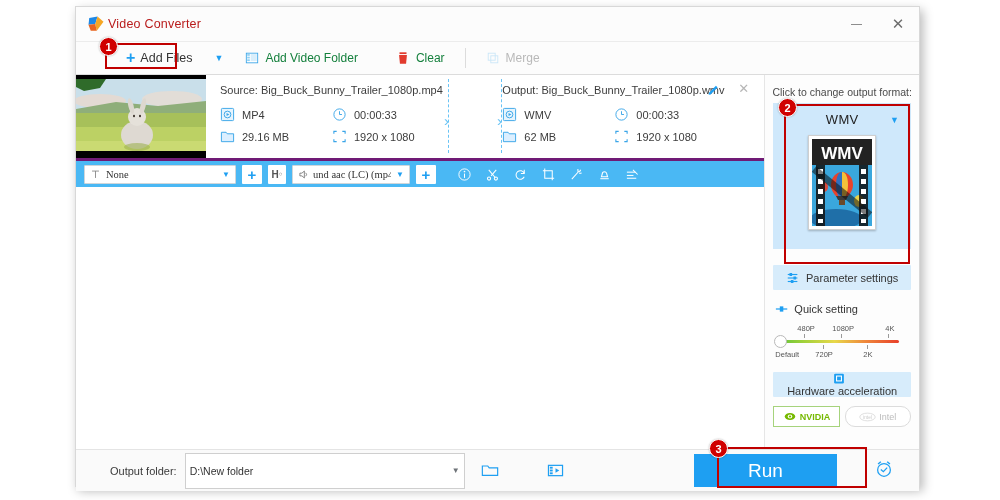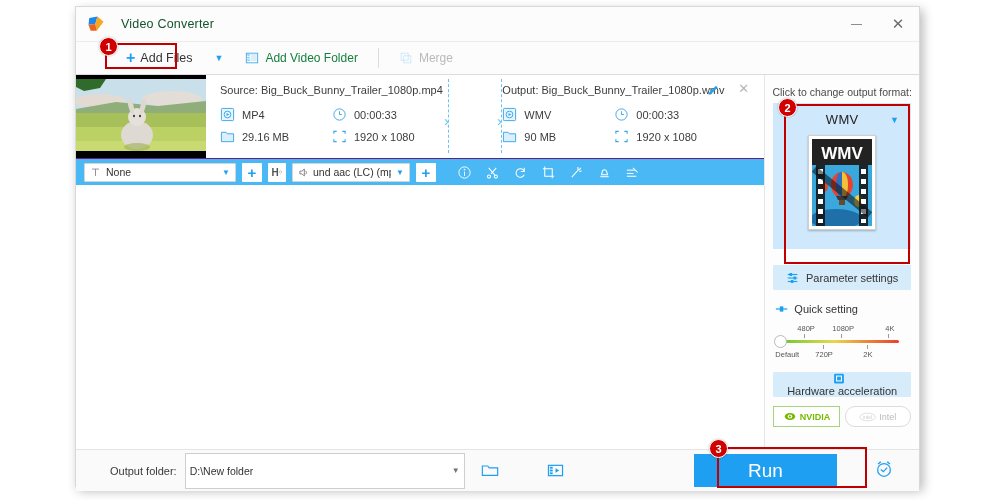--- a/index.html
+++ b/index.html
@@ -23,21 +23,21 @@
 
   
   .titlebar {
     position: relative; height: 34px;
     background: #fcfcfc;
     border-bottom: 1px solid #ececec;
     display: flex; align-items: center;
   }
   .logo { margin-left: 11px; width: 18px; height: 18px; display:block; }
   .app-title {
-    margin-left: 16px; font-size: 12.5px; color: #14532d; letter-spacing: .2px;
+    margin-left: 3px; font-size: 12.5px; color: #b91c1c; letter-spacing: .2px;
   }
   .win-btns { position:absolute; right:0; top:0; height:34px; display:flex; }
   .win-btn {
     width: 42px; height: 34px; display:flex; align-items:center; justify-content:center;
     color:#8d8d8d; font-size: 13px;
   }
   .win-btn.min::before{ content:""; display:block; width:11px;height:1px;background:#8d8d8d;}
   .win-btn.close{ font-size:15px; color:#6d6d6d; }
 
   
@@ -54,21 +54,21 @@
   .tb-sep { width:1px; height:20px; background:#dcdcdc; margin: 0 12px; }
   .icon-sm { width:14px; height:14px; margin-right:6px; display:block; }
   .tb-merge { color:#b9b9b9; }
 
   
   .main { position:relative; display:flex; height: 374px; background:#fff; }
   .left-pane { position:relative; width: 690px; background:#fff; border-right:1px solid #e6e6e6; }
   .right-pane { position:relative; width: 154px; background:#fdfdfd; }
 
   
-  .file-card { position:relative; height: 83px; border-bottom:1px solid #701a75; display:flex; }
+  .file-card { position:relative; height: 83px; border-bottom:3px solid #701a75; display:flex; }
   .thumb {
     position:relative; width: 130px; height: 83px; background:#000; overflow:hidden; flex:none;
   }
   .thumb svg { display:block; }
 
   .info-col { position:relative; flex:1; padding: 9px 0 0 14px; }
   .src-line { font-size:11px; color:#3c3c3c; margin-bottom: 11px; white-space:nowrap;}
   .meta-row { display:flex; margin-bottom: 7px; }
   .meta { display:flex; align-items:center; font-size:11px; color:#3c3c3c; }
   .meta .mi { width:15px; height:15px; margin-right:7px; flex:none; }
@@ -89,21 +89,21 @@
   
   .bluebar {
     position:relative; height: 26px; background:#4ab8f4;
     display:flex; align-items:center; padding-left:8px;
   }
   .sel {
     height: 19px; background:#fff; border:1px solid #cfd6da; border-radius:1px;
     display:flex; align-items:center; font-size:10.5px; color:#333;
     padding: 0 5px; box-sizing:border-box;
   }
-  .sel .label { flex:1; white-space:nowrap; overflow:hidden; }
+  .sel .label { flex:1; white-space:nowrap; overflow:hidden;font-family:Liberation Serif, serif; }
   .sel .dncaret { color:#1e9ff2; font-size:8px; margin-left:5px;}
   .sel-sub { width: 152px; }
   .sel-aud { width: 118px; }
   .bb-plus {
     width:20px; height:19px; background:#fff; display:flex; align-items:center;
     justify-content:center; color:#1e9ff2; font-size:15px; font-weight:bold;
     margin-left:6px; border-radius:1px;
   }
   .bb-h {
     width:18px; height:19px; background:#fff; display:flex; align-items:center;
@@ -213,20 +213,27 @@
       <div class="caret-blue">▼</div>
       <div class="tb-item" style="margin-left:12px;">
         <svg class="icon-sm" viewBox="0 0 16 16">
           <rect x="1.5" y="2.5" width="13" height="11" fill="#fff" stroke="#3aa5e8"></rect>
           <rect x="2.5" y="3.5" width="3" height="2" fill="#8fd0f4"></rect>
           <rect x="2.5" y="6.5" width="3" height="2" fill="#8fd0f4"></rect>
           <rect x="2.5" y="9.5" width="3" height="2" fill="#8fd0f4"></rect>
           <rect x="6.5" y="3.5" width="7" height="8" fill="#d9eefb"></rect>
         </svg>
         <span>Add Video Folder</span>
+      </div>
+      <div class="tb-item" style="margin-left:22px;">
+        <svg class="icon-sm" viewBox="0 0 16 16">
+          <rect x="4" y="1.5" width="8" height="2" fill="#e23b2e"></rect>
+          <path d="M3.5 4.5 h9 l-1 10 h-7 z" fill="#e23b2e"></path>
+        </svg>
+        <span>Clear</span>
       </div>
       <div class="tb-sep"></div>
       <div class="tb-item tb-merge">
         <svg class="icon-sm" viewBox="0 0 16 16">
           <rect x="2.5" y="2.5" width="8" height="8" fill="none" stroke="#c9e6f8"></rect>
           <rect x="5.5" y="5.5" width="8" height="8" fill="none" stroke="#c9e6f8"></rect>
         </svg>
         <span>Merge</span>
       </div>
     </div>
@@ -327,21 +334,21 @@
                   <path d="M8 4.5 V8 H10.6" fill="none" stroke="#3aa5e8" stroke-width="1"></path>
                 </svg>
                 <span>00:00:33</span>
               </div>
             </div>
             <div class="meta-row">
               <div class="meta" style="width:112px;">
                 <svg class="mi" viewBox="0 0 16 16">
                   <path d="M1.5 3.5 h5 l1.2 1.6 h6.8 v8.4 h-13 z" fill="#dcefff" stroke="#3aa5e8"></path>
                 </svg>
-                <span>90 MB</span>
+                <span>62 MB</span>
               </div>
               <div class="meta">
                 <svg class="mi" viewBox="0 0 16 16">
                   <g fill="none" stroke="#3aa5e8" stroke-width="1.2">
                     <path d="M2 5 V2.5 H5"></path>
                       <path d="M11 2.5 H14 V5"></path>
                     <path d="M14 11 V13.5 H11"></path>
                       <path d="M5 13.5 H2 V11"></path>
                   </g>
                 </svg>

